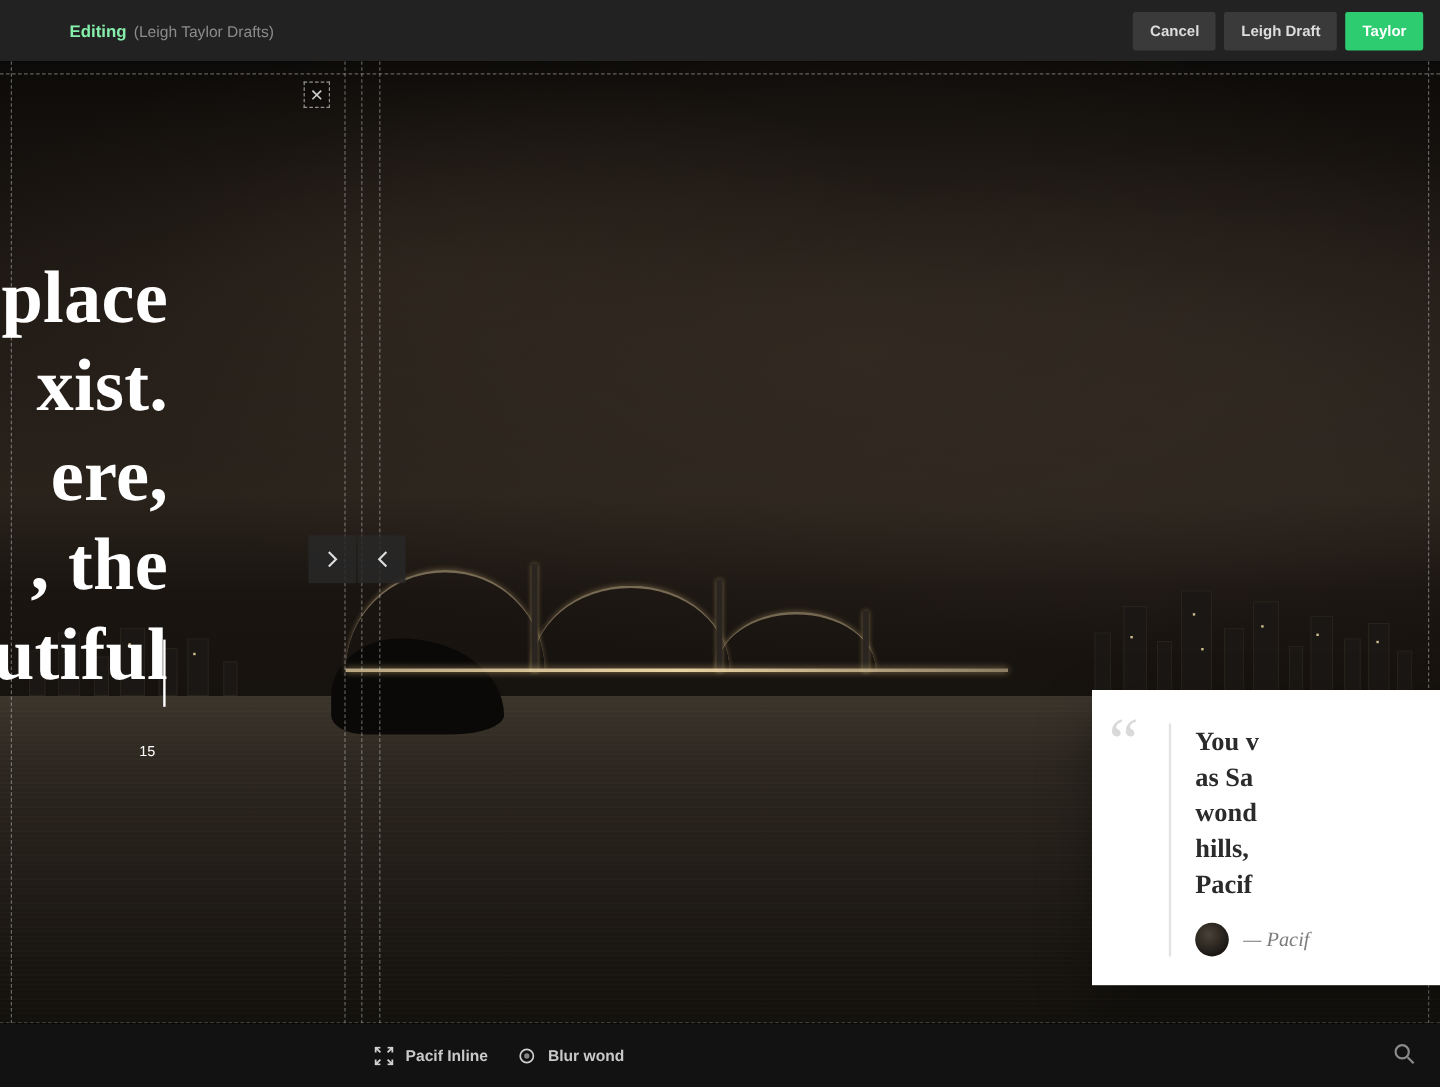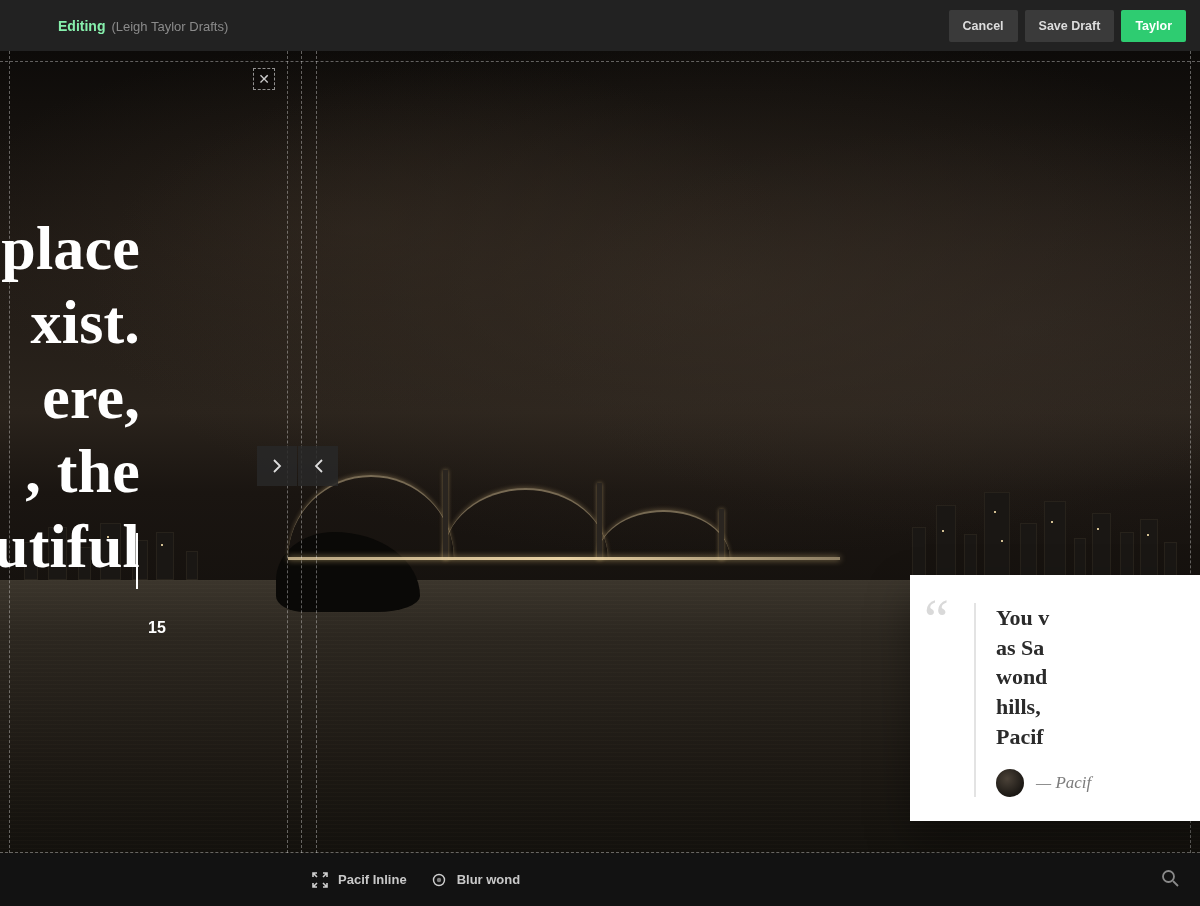--- a/index.html
+++ b/index.html
@@ -113,21 +113,21 @@
 .big-text {
   position: absolute; left: -420px; top: 160px; width: 560px;
   font-family: Georgia, "Times New Roman", serif; font-weight: 800;
   font-size: 62px; line-height: 1.2; color: #fff; text-align: right;
   letter-spacing: .2px;
 }
 .caret-mark {
   position: absolute; left: 136px; top: 482px; height: 56px; width: 2px; background: #fff;
 }
 .index-num {
-  position: absolute; left: 148px; top: 568px; color: #fff; font-size: 16px; font-weight: 700;
+  position: absolute; left: 116px; top: 568px; color: #fff; font-size: 12px; font-weight: 400;
 }
 
 
 .quote-card {
   position: absolute; right: -170px; top: 524px; width: 460px; background: #fff;
   padding: 28px 30px 24px 64px; box-shadow: 0 18px 40px rgba(0,0,0,.35);
   font-family: Georgia, serif; color: #222;
 }
 .quote-mark {
   position: absolute; left: 14px; top: 16px; font-size: 56px; color: #d9d9d9; line-height: 1;
@@ -157,21 +157,21 @@
 </head>
 <body>
 
 <div class="topbar">
   <div class="topbar-left">
     <span class="editing-label">Editing</span>
     <span class="editing-context">(Leigh Taylor Drafts)</span>
   </div>
   <div class="topbar-right">
     <button class="btn">Cancel</button>
-    <button class="btn">Save Draft</button>
+    <button class="btn">Leigh Draft</button>
     <button class="btn btn-publish">Taylor</button>
   </div>
 </div>
 
 <div class="canvas">
 
   <div class="city-bg">
     <div class="water"></div>
     <div class="headland"></div>
 

